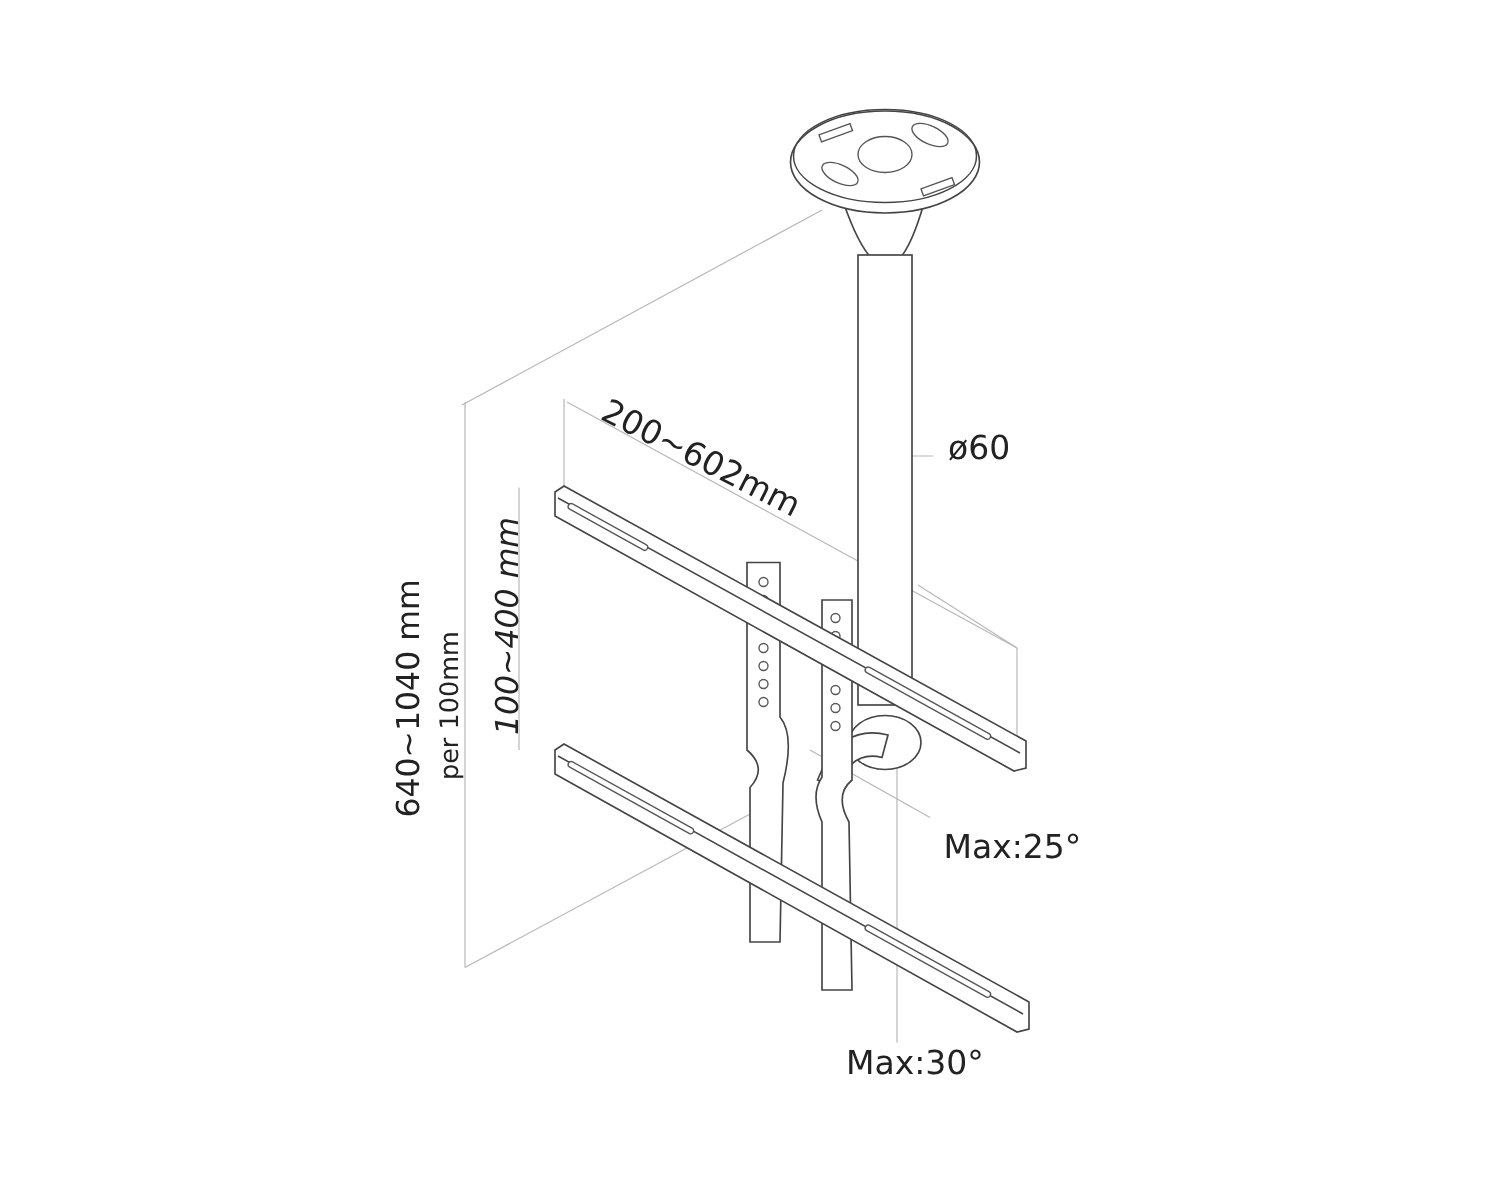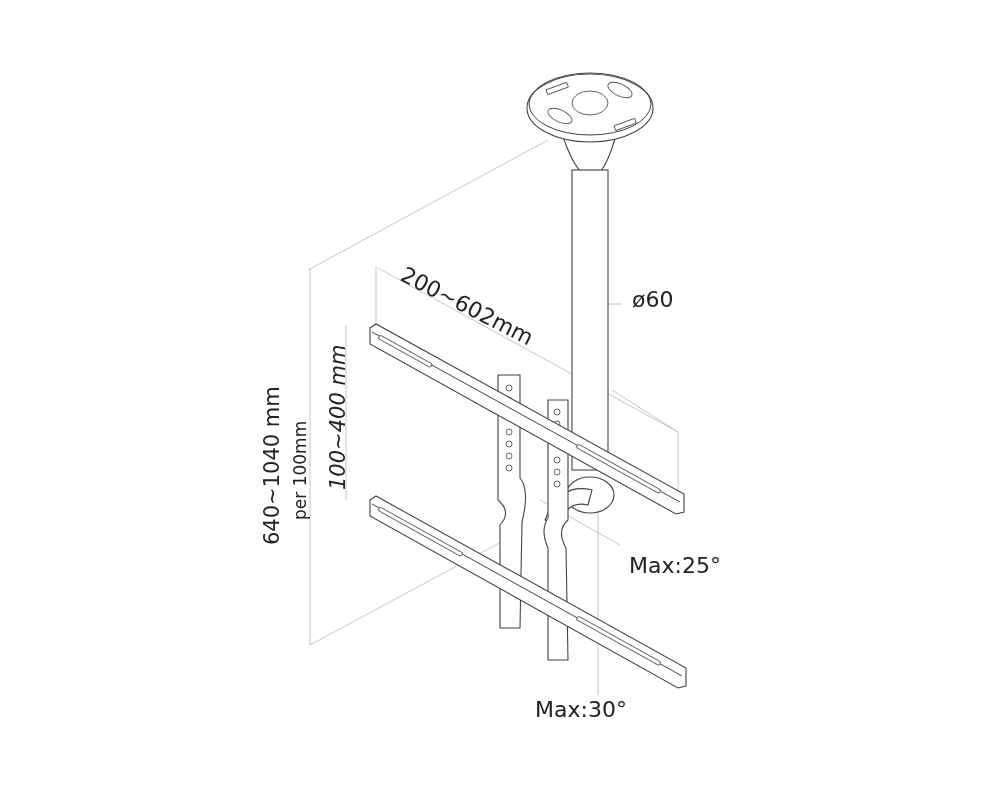--- a/index.html
+++ b/index.html
@@ -5,21 +5,21 @@
   html, body { margin: 0; padding: 0; background: #ffffff; }
   body { width: 1000px; height: 800px; position: relative; overflow: hidden; font-family: "DejaVu Sans", sans-serif; }
   #canvas { position: absolute; left: 0; top: 0; width: 1000px; height: 800px; }
   .label { position: absolute; color: #222222; white-space: nowrap; font-family: "DejaVu Sans", sans-serif; }
   .lbl-width { left: 408px; top: 262px; font-size: 22px; transform-origin: 0 0; transform: rotate(27deg); }
   .lbl-dia { left: 632px; top: 275px; font-size: 22px; margin-top: 12px; }
   .lbl-height { left: 260px; top: 545px; font-size: 21px; transform-origin: 0 0; transform: rotate(-90deg); }
   .lbl-step { left: 290px; top: 520px; font-size: 17px; transform-origin: 0 0; transform: rotate(-90deg); }
   .lbl-vesa { left: 326px; top: 490px; font-size: 21px; font-style: italic; transform-origin: 0 0; transform: rotate(-90deg); }
   .lbl-tilt { left: 629px; top: 553px; font-size: 22px; text-align: center; }
-  .lbl-swivel { left: 535px; top: 697px; font-size: 22px; }
+  .lbl-swivel { left: 564px; top: 697px; font-size: 22px; }
   svg .thin { stroke: #b8b8b8; stroke-width: 0.8; fill: none; }
   svg .part { stroke: #444444; stroke-width: 1.1; fill: #ffffff; }
   svg .partnf { stroke: #444444; stroke-width: 1; fill: none; }
   svg .hole { stroke: #555555; stroke-width: 0.9; fill: #ffffff; }
 </style>
 </head>
 <body>
 
 <svg id="canvas" viewBox="0 0 1000 800" xmlns="http://www.w3.org/2000/svg">
 

